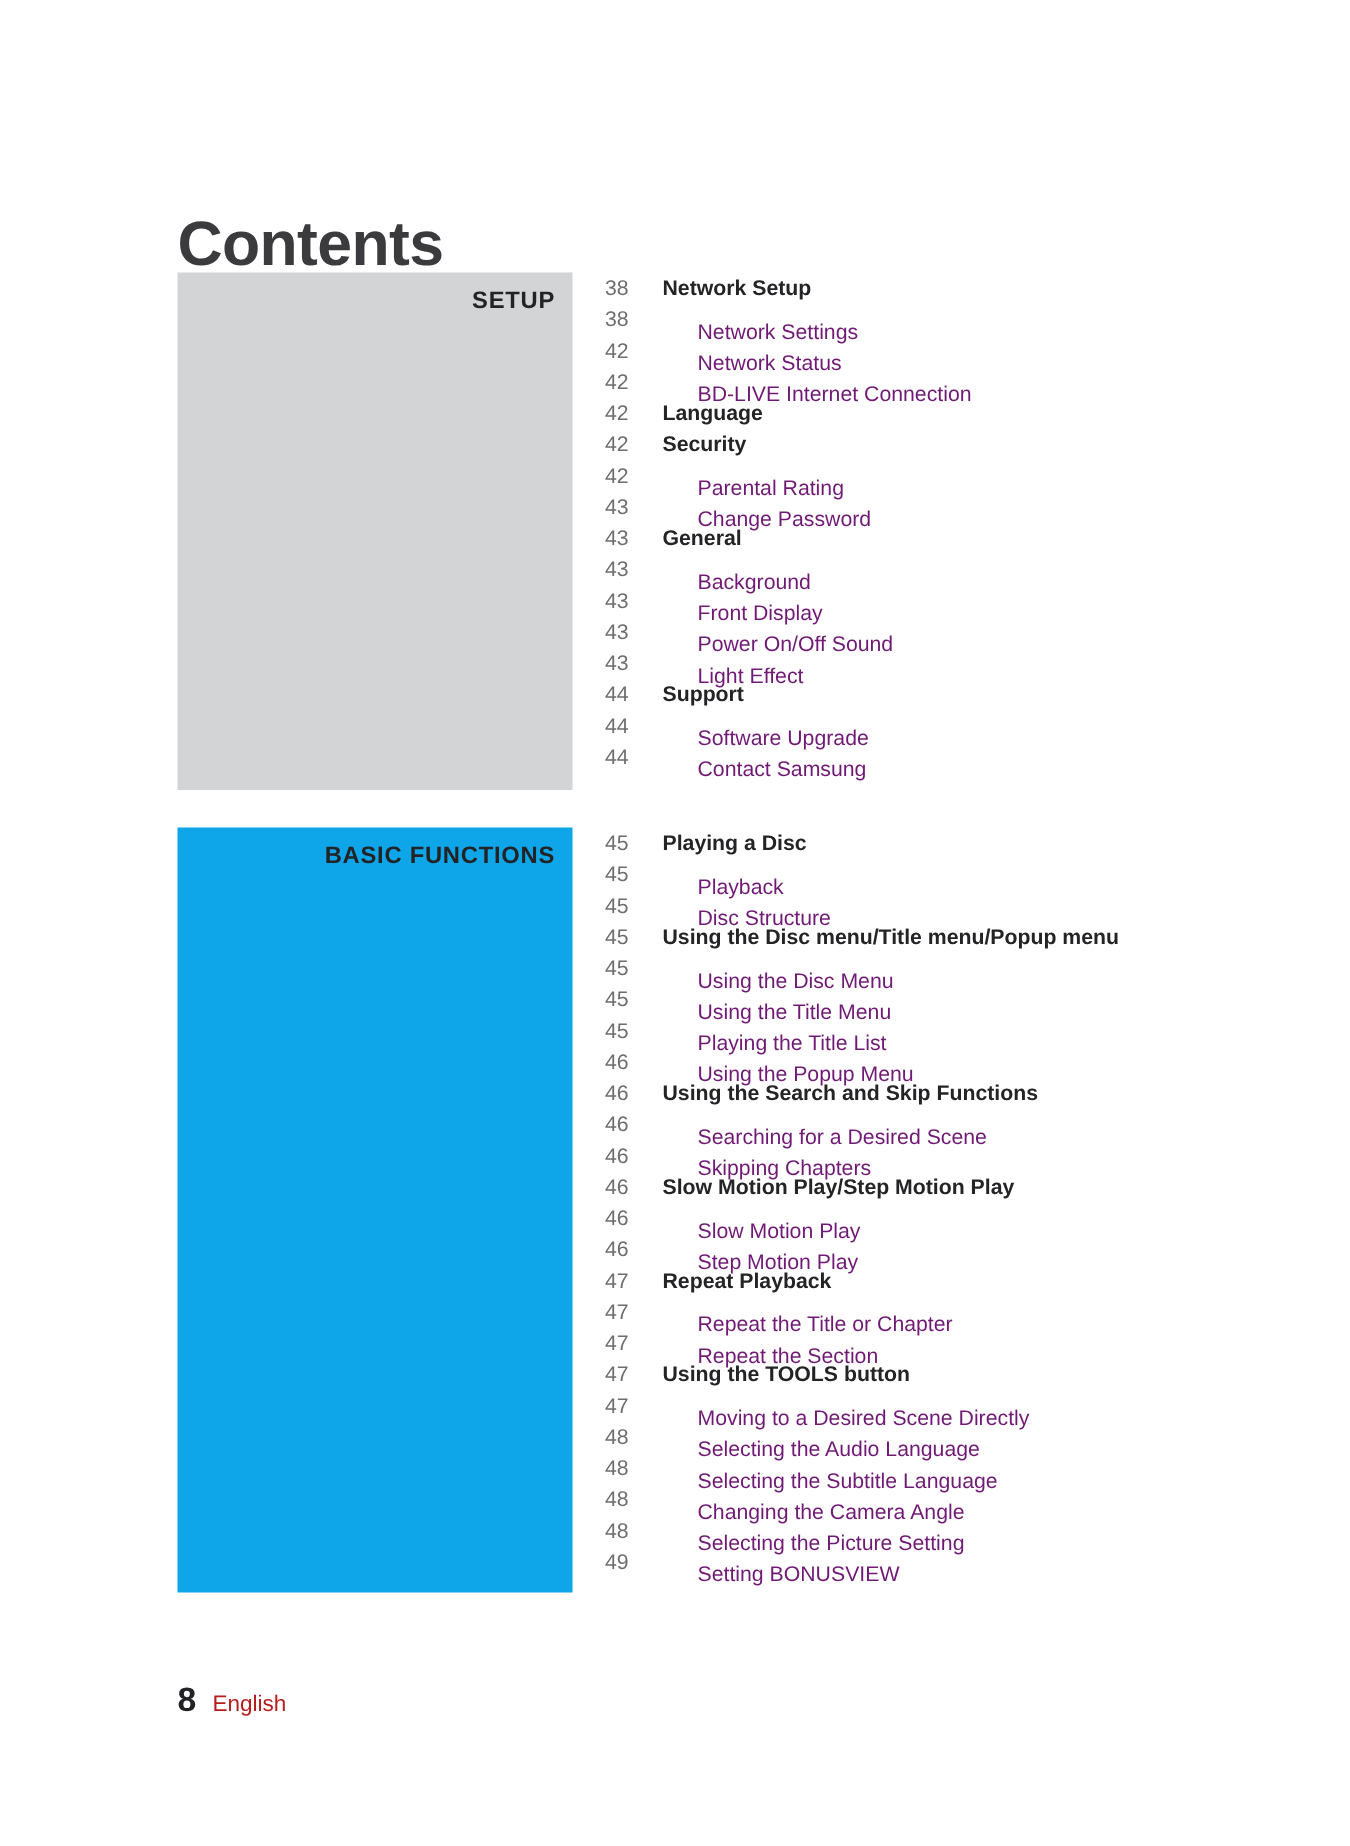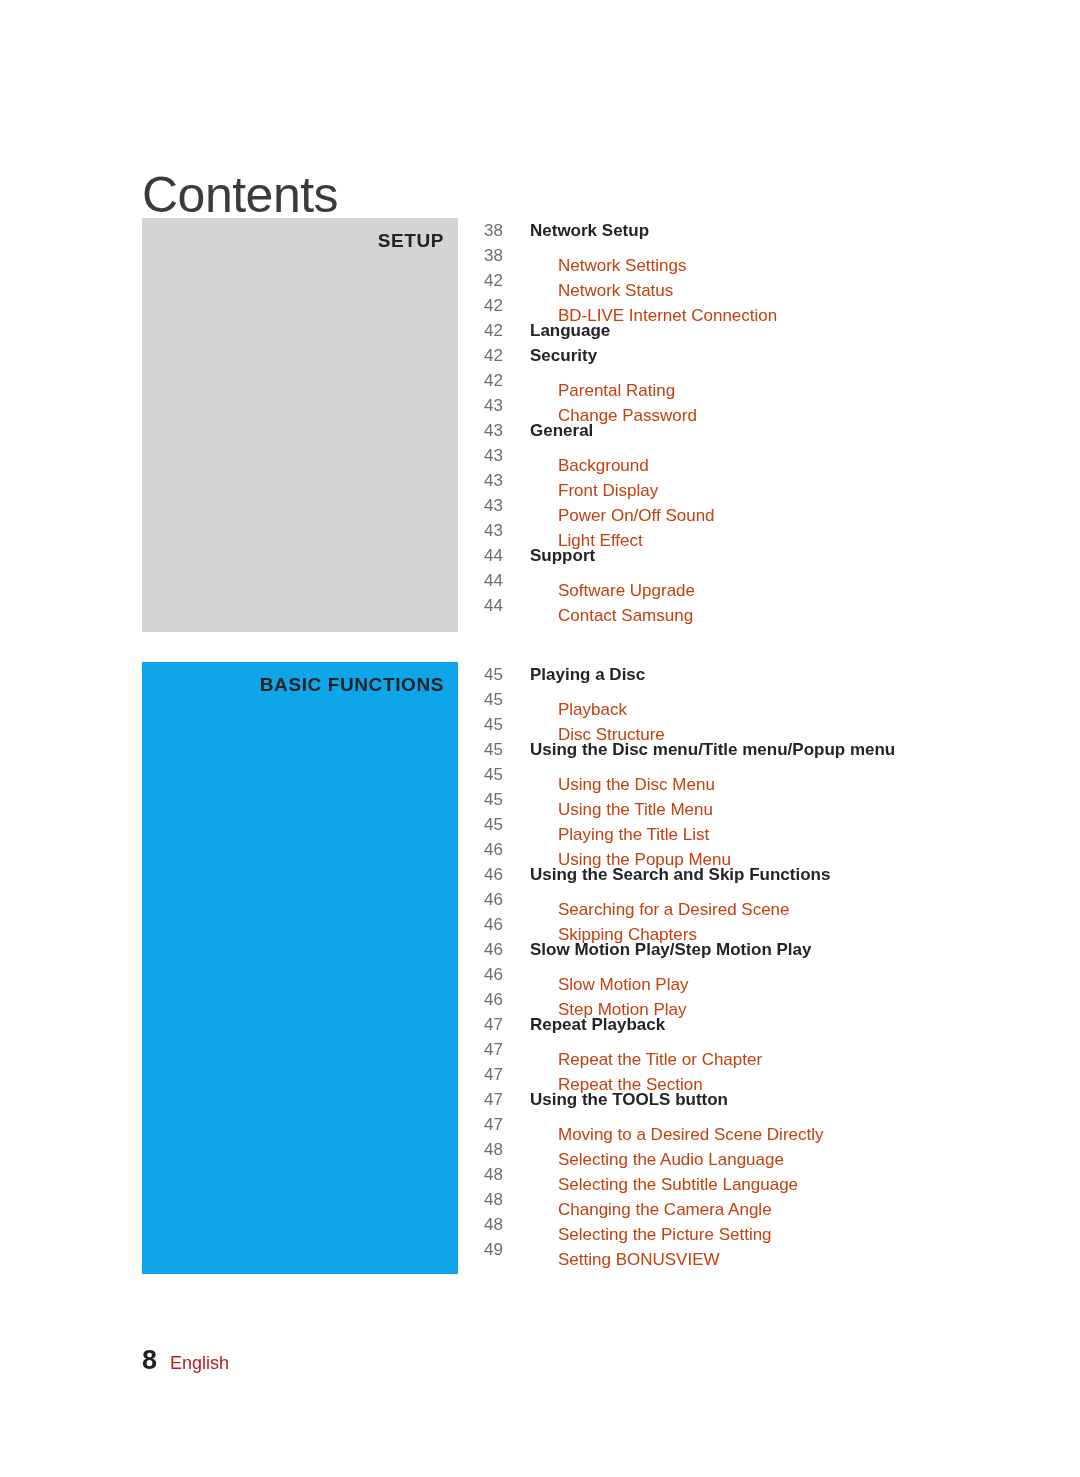--- a/index.html
+++ b/index.html
@@ -24,21 +24,21 @@
     overflow: hidden;
   }
 
   
   .page-title {
     position: absolute;
     left: 142px;
     top: 133px;
     font-size: 50px;
     line-height: 56px;
-    font-weight: 400;
+    font-weight: 700;
     letter-spacing: -0.5px;
     color: #3b3b3d;
     font-family: "Liberation Sans", "DejaVu Sans", sans-serif;
     white-space: nowrap;
   }
 
   
   .section {
     position: absolute;
     left: 142px;
@@ -95,21 +95,21 @@
   }
 
   .toc-row.level-1 .toc-label {
     font-weight: bold;
     color: #242426;
     padding-left: 0px;
   }
 
   .toc-row.level-2 .toc-label {
     font-weight: normal;
-    color: #c2410c;
+    color: #701a75;
     padding-left: 28px;
     margin-top: 19px;
   }
 
   
   .footer {
     position: absolute;
     left: 142px;
     top: 1345px;
     display: flex;

